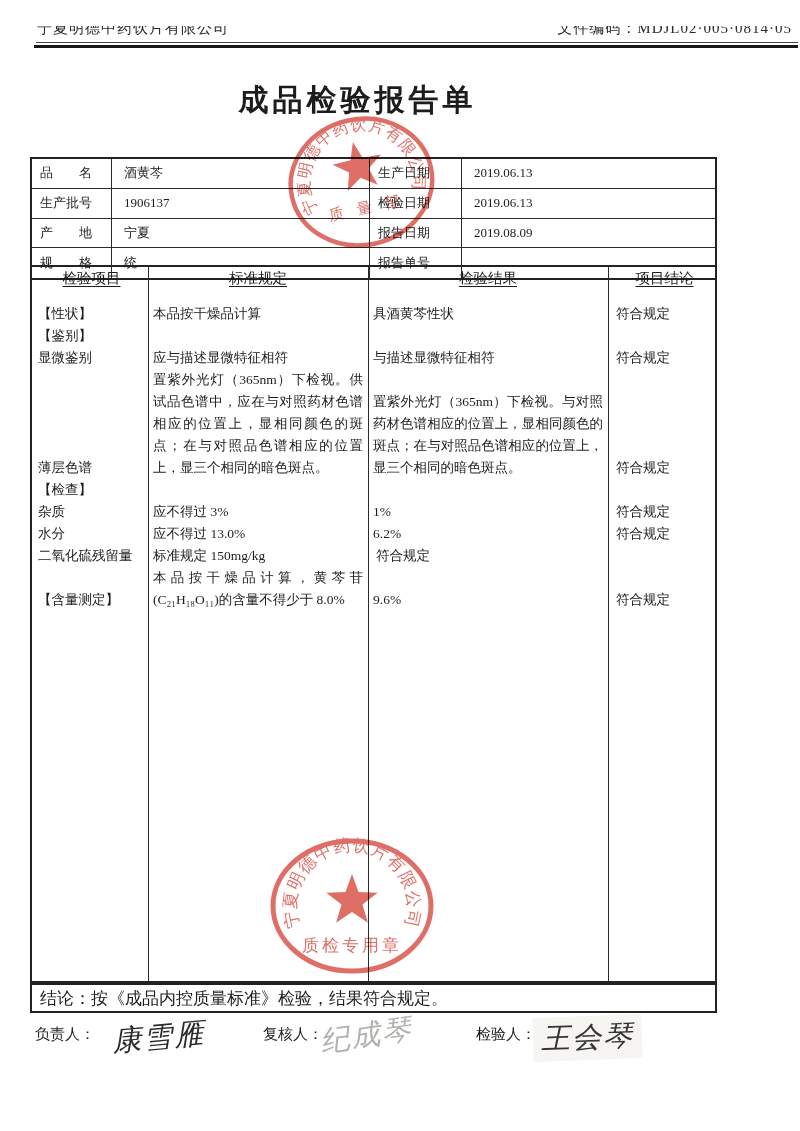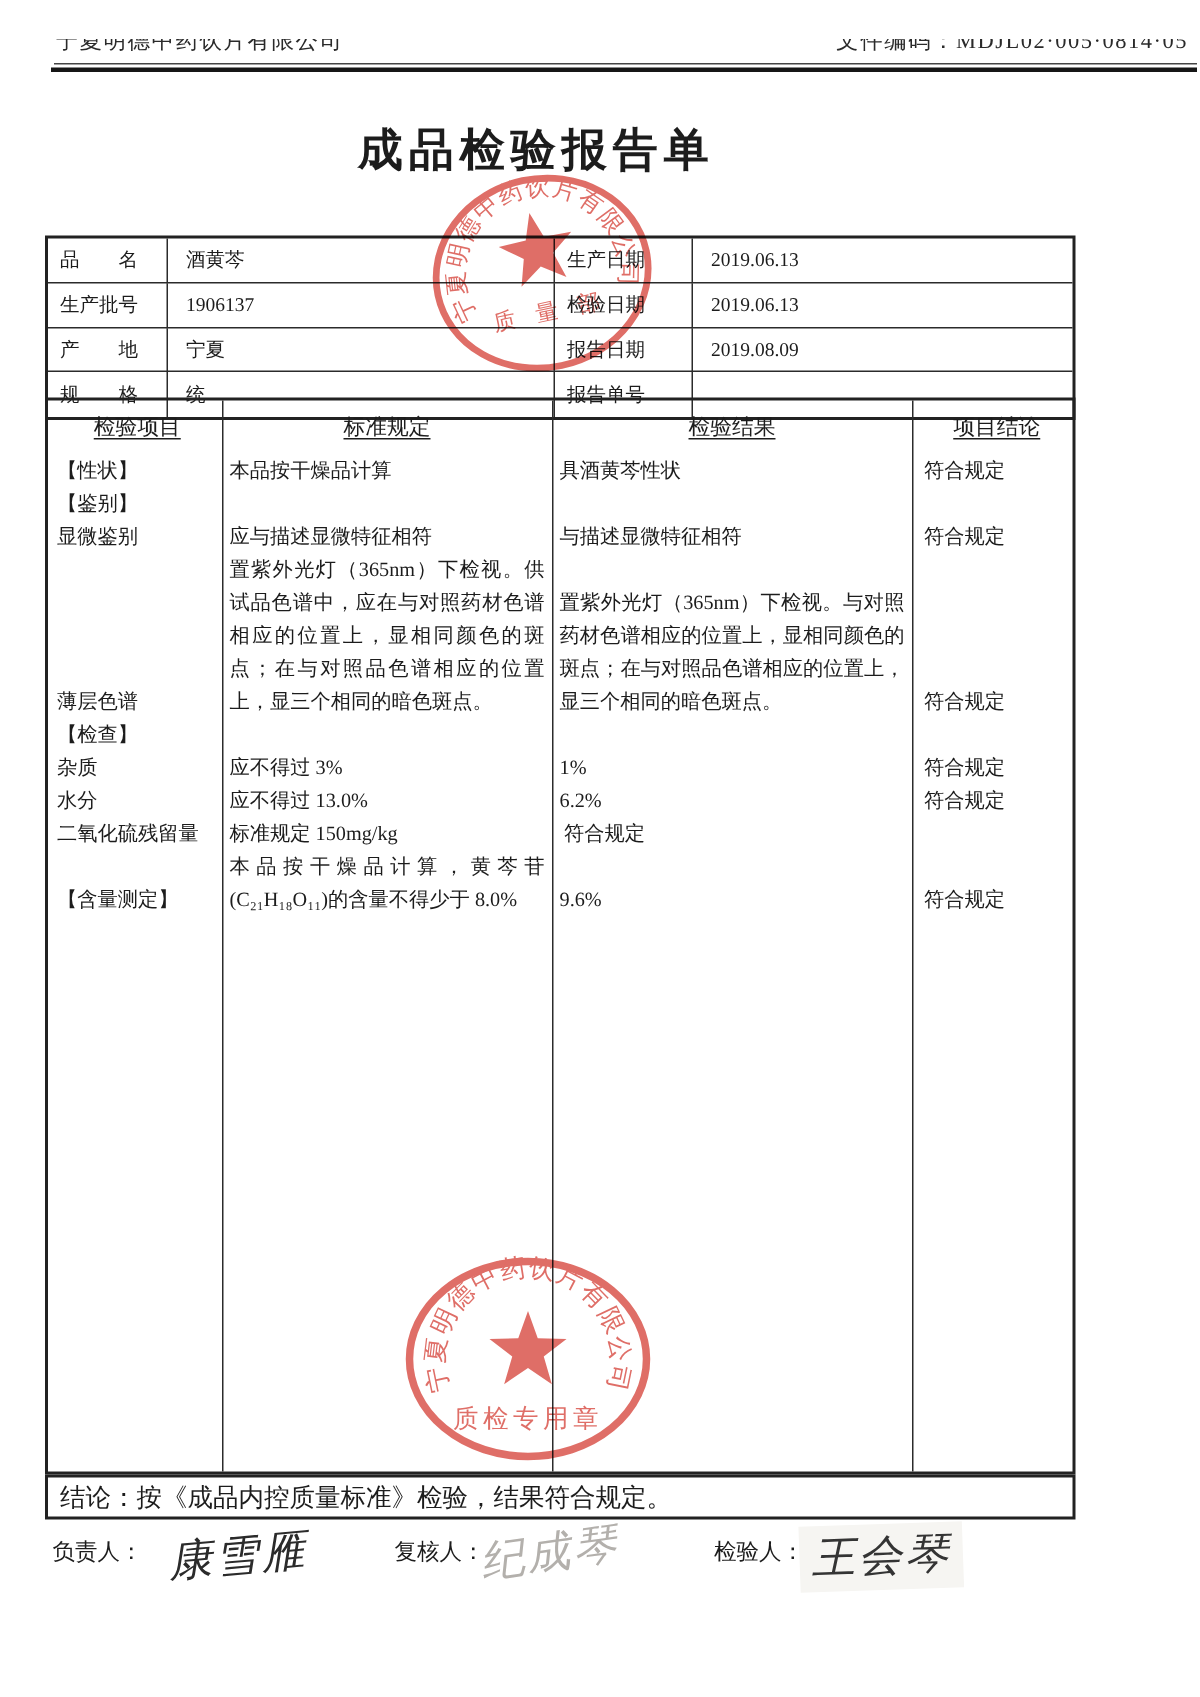--- a/index.html
+++ b/index.html
@@ -25,21 +25,21 @@
   .info-table .cell.val{padding-left:12px;}
   .info-table .cell.last{border-right:none;}
   .info-table .cell.bot{border-bottom:none;}
 
   
   .main-table{position:absolute;top:265px;left:30px;width:687px;height:718px;
               border:2px solid #222;box-sizing:border-box;font-size:13.5px;line-height:22px;}
   .vline{position:absolute;top:0;bottom:0;width:1px;background:#2b2b2b;}
   .v1{left:116px}.v2{left:336px}.v3{left:576px}
   .mrow{display:flex;align-items:flex-end;}
-  .hrow{height:36px;align-items:center;font-size:14.5px;}
+  .hrow{height:36px;align-items:flex-start;font-size:14.5px;}
   .hcell{text-align:center;text-decoration:underline;text-underline-offset:3px;}
   .c1{width:116px;box-sizing:border-box;padding:0 3px 0 6px;flex:none;}
   .c2{width:220px;box-sizing:border-box;padding:0 5px;flex:none;}
   .c3{width:240px;box-sizing:border-box;padding:0 5px;flex:none;}
   .c4{flex:1;box-sizing:border-box;padding:0 2px 0 8px;}
   .just{text-align:justify;}
 
   
   .conclusion-box{position:absolute;top:983px;left:30px;width:687px;height:30px;
                   border:2px solid #222;box-sizing:border-box;display:flex;align-items:center;

